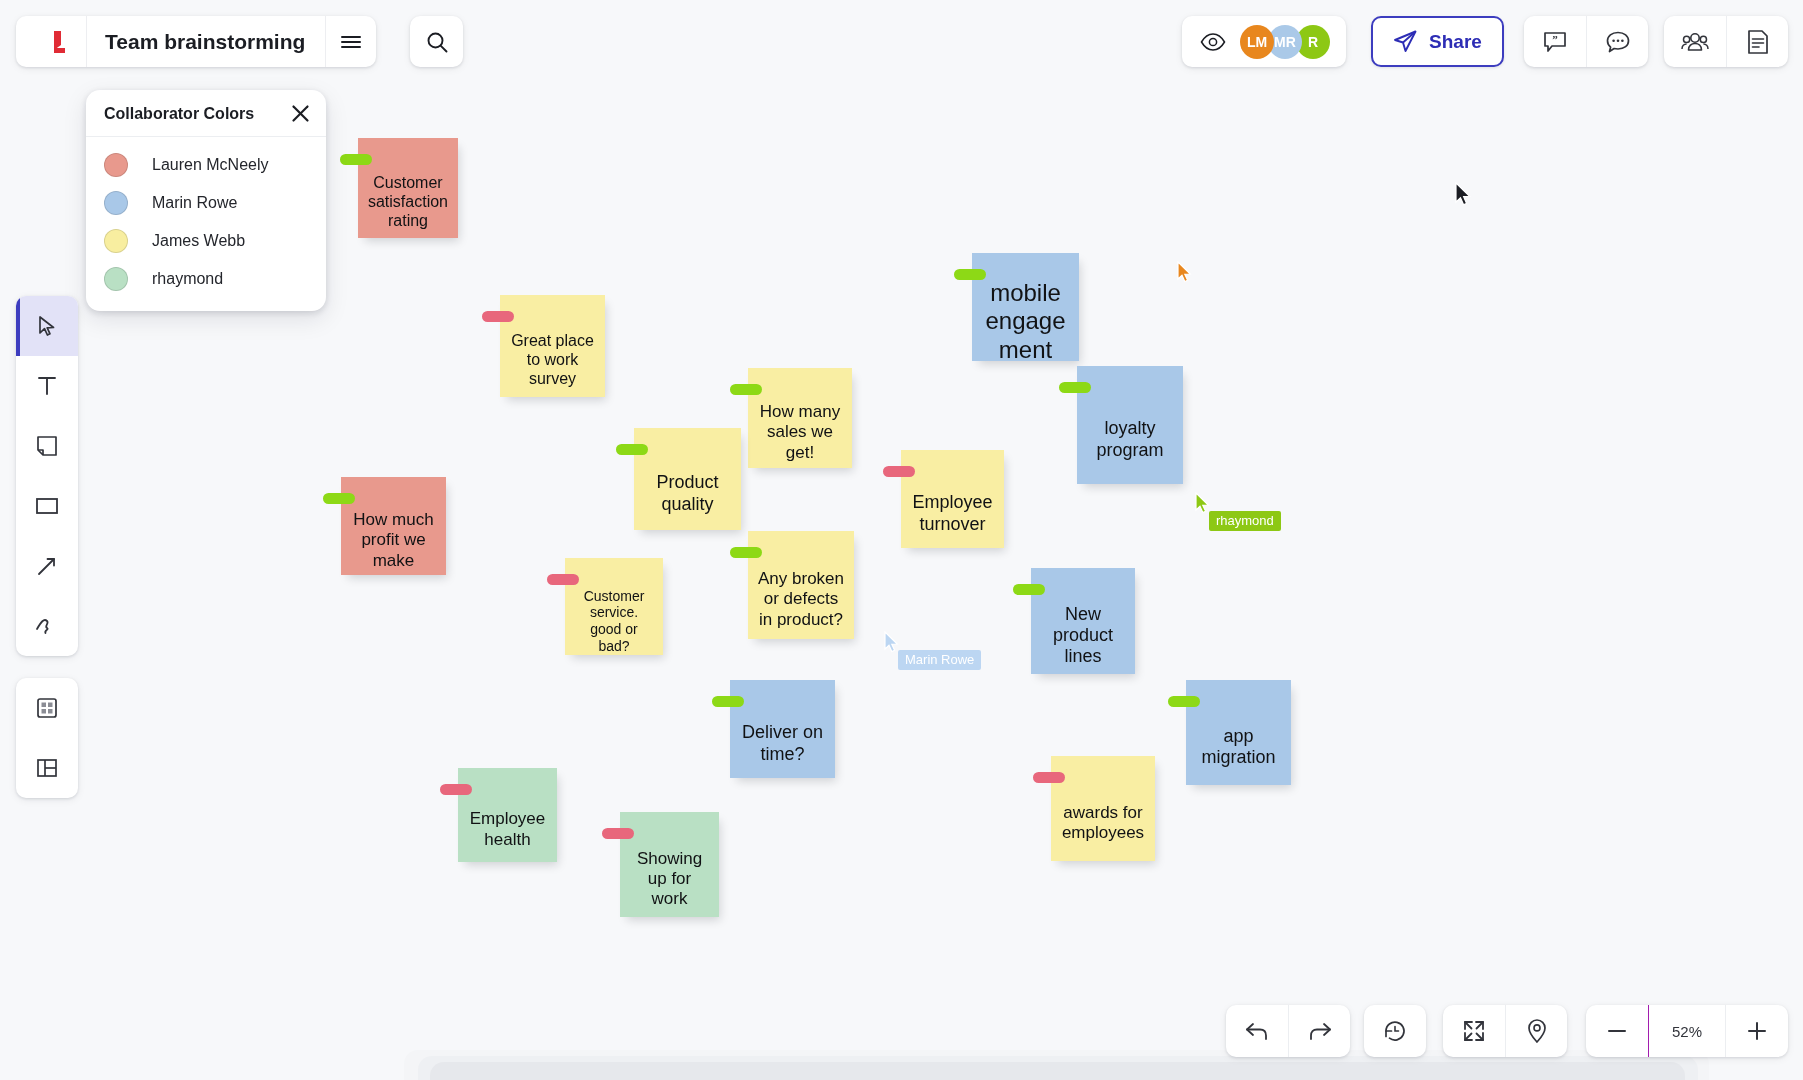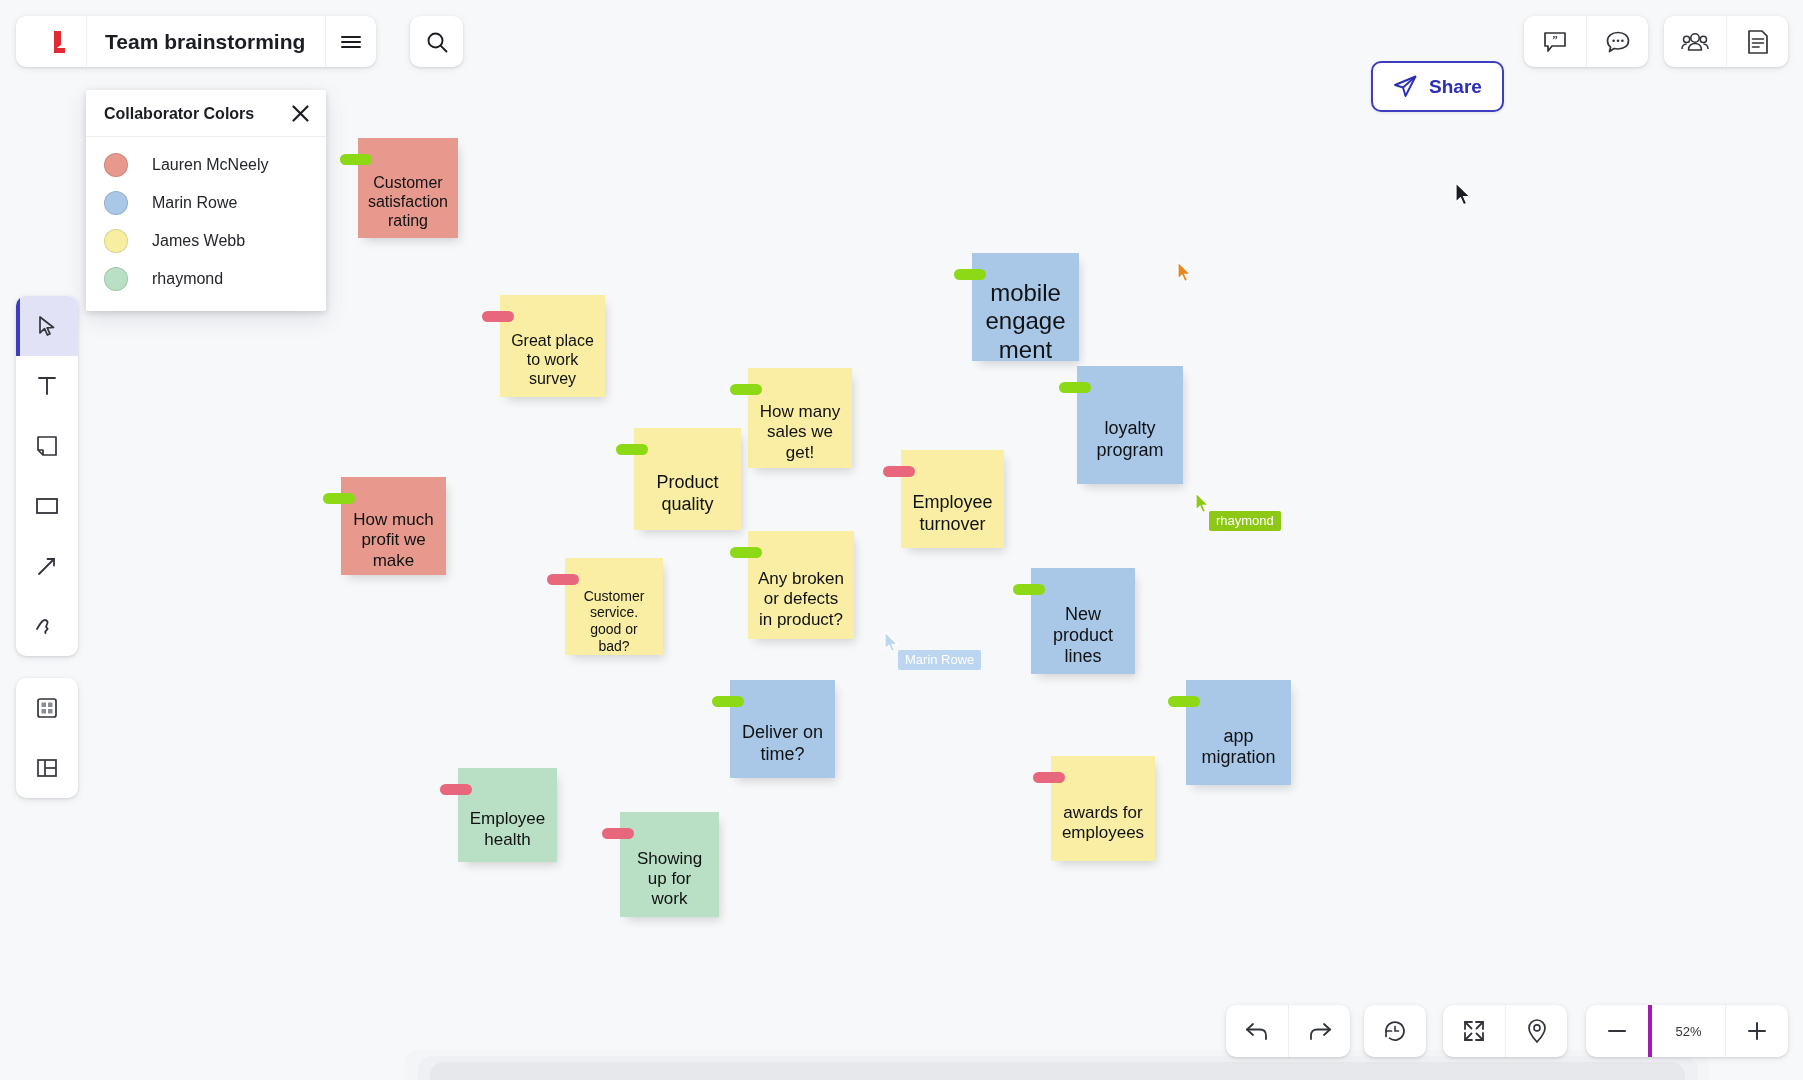--- a/index.html
+++ b/index.html
@@ -85,21 +85,21 @@
     position: absolute; left: 410px; top: 16px;
     width: 53px; height: 51px;
     display: flex; align-items: center; justify-content: center;
   }
 
   
   #collab-popover {
     position: absolute; left: 86px; top: 90px;
     width: 240px;
     background: #fff;
-    border-radius: 2px;
+    border-radius: 14px;
     box-shadow: 0 2px 6px rgba(16,22,40,0.14), 0 8px 24px rgba(16,22,40,0.10);
     overflow: hidden;
   }
   #collab-header {
     display: flex; align-items: center; justify-content: space-between;
     padding: 14px 16px 13px 18px;
     border-bottom: 1px solid #eceef1;
   }
   #collab-title { font-size: 16px; font-weight: bold; color: #1b1d23; }
   #collab-close { cursor: pointer; line-height: 0; }
@@ -159,21 +159,20 @@
   #share-btn {
     position: absolute; left: 1371px; top: 16px;
     height: 51px; min-width: 133px;
     display: flex; align-items: center; justify-content: center; gap: 11px;
     background: #fff;
     border: 2px solid #3d3dbf;
     border-radius: 10px;
     color: #2d2db5; font-size: 19px; font-weight: bold;
     padding: 0 20px;
     box-shadow: 0 1px 3px rgba(16,22,40,0.10);
-    margin-top: 45px;
   }
 
   #comment-group {
     position: absolute; left: 1524px; top: 16px;
     height: 51px; display: flex; align-items: stretch;
   }
   #people-group {
     position: absolute; left: 1664px; top: 16px;
     height: 51px; display: flex; align-items: stretch;
   }
@@ -196,22 +195,22 @@
     height: 52px; display: flex; align-items: stretch;
   }
   #zoom-group {
     position: absolute; left: 1586px; top: 1005px;
     height: 52px; display: flex; align-items: stretch;
   }
   .bb { width: 62px; display:flex; align-items:center; justify-content:center; }
   .bb + .bb { border-left: 1px solid #eceef1; }
   #zoom-level {
     width: 78px; display: flex; align-items: center; justify-content: center;
-    font-size: 13px; color: #32343b;
-    border-left: 4px solid #a21caf; border-right: 1px solid #eceef1;
+    font-size: 15px; color: #32343b;
+    border-left: 1px solid #a21caf; border-right: 1px solid #eceef1;
   }
 
   
   #sys-cursor { position: absolute; left: 1455px; top: 182px; }
 </style>
 </head>
 <body>
 
 <div id="app">
 
@@ -419,20 +418,33 @@
     </div>
     <div class="tool">
       <svg width="24" height="24" viewBox="0 0 24 24">
         <rect x="3" y="4" width="18" height="16" fill="none" stroke="#32343b" stroke-width="1.7"></rect>
         <line x1="10" y1="4" x2="10" y2="20" stroke="#32343b" stroke-width="1.7"></line>
         <line x1="10" y1="12" x2="21" y2="12" stroke="#32343b" stroke-width="1.7"></line>
       </svg>
     </div>
   </div>
 
+  <div id="avatar-group" class="card">
+    <span id="eye-icon">
+      <svg width="26" height="18" viewBox="0 0 26 18">
+        <path d="M1.5,9 C5,3 9,1 13,1 C17,1 21,3 24.5,9 C21,15 17,17 13,17 C9,17 5,15 1.5,9 Z" fill="none" stroke="#1b1d23" stroke-width="1.5"></path>
+        <circle cx="13" cy="9" r="3.6" fill="none" stroke="#1b1d23" stroke-width="1.5"></circle>
+      </svg>
+    </span>
+    <div id="avatars" style="display:flex;align-items:center;">
+        <div class="avatar" style="background: rgb(232, 135, 30); z-index: 10;">LM</div>
+        <div class="avatar" style="background: rgb(170, 201, 232); z-index: 9;">MR</div>
+        <div class="avatar" style="background: rgb(141, 200, 20); z-index: 8;">R</div>
+      </div>
+  </div>
 
   <div id="share-btn">
     <svg width="25" height="25" viewBox="0 0 25 25">
       <path d="M22.5,2.5 L2,11 L10,13.5 L12.5,22 Z" fill="none" stroke="#2d2db5" stroke-width="1.9" stroke-linejoin="round"></path>
       <line x1="22.5" y1="2.5" x2="10" y2="13.5" stroke="#2d2db5" stroke-width="1.9"></line>
     </svg>
     <span>Share</span>
   </div>
 
   <div id="comment-group" class="card">

